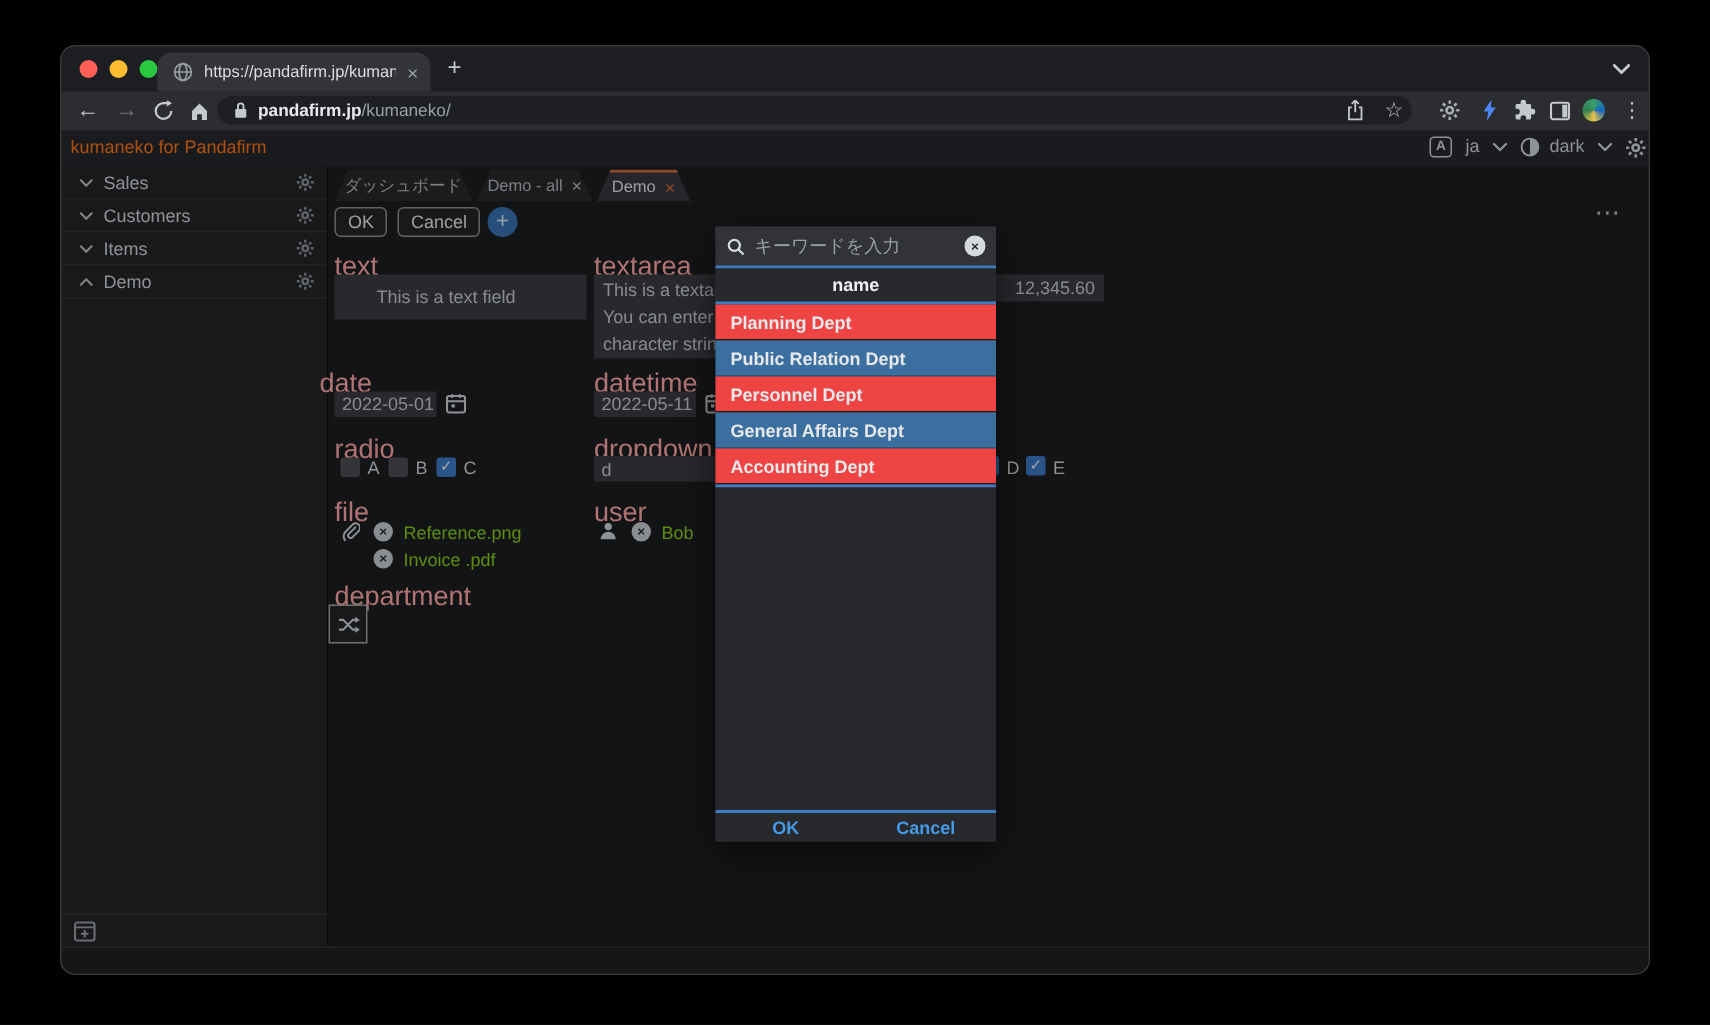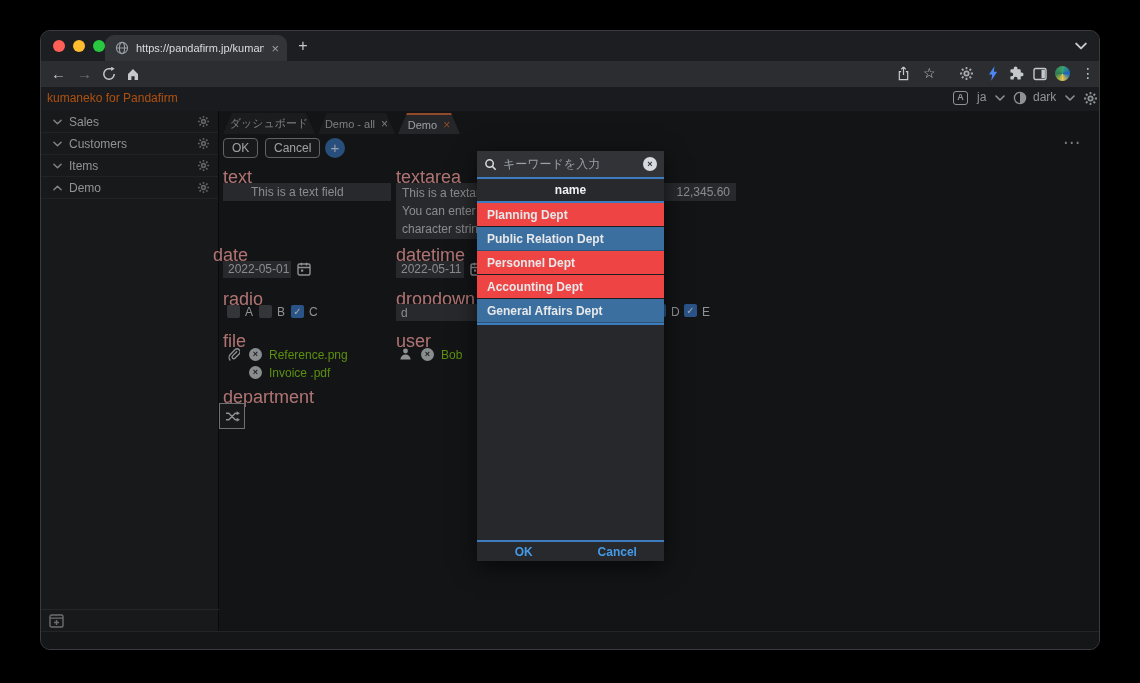--- a/index.html
+++ b/index.html
@@ -173,20 +173,26 @@
 
   <div class="toolbar"></div>
   <span class="navic" style="left:10px">←</span>
   <span class="navic" style="left:36px;color:#6d7176">→</span>
   <svg class="ic abs" style="left:61px;top:36px;color:#c6c9cc" width="14" height="14">
       <use href="#i-reload"></use>
     </svg>
   <svg class="ic abs" style="left:85px;top:36px;color:#c6c9cc" width="14" height="14">
       <use href="#i-home"></use>
     </svg>
+  <div class="pill">
+    <svg class="ic" width="11" height="13" style="color:#c6c9cc">
+        <use href="#i-lock"></use>
+      </svg>
+    <span><span class="dom">pandafirm.jp</span><span class="pth">/kumaneko/</span></span>
+  </div>
   <svg class="ic abs" style="left:856px;top:35px;color:#c6c9cc" width="13" height="15">
       <use href="#i-share"></use>
     </svg>
   <span class="navic" style="left:882px;top:34px;font-size:14px">☆</span>
   <svg class="ic abs" style="left:918px;top:35px;color:#a7abaf" width="15" height="15">
       <use href="#i-gear"></use>
     </svg>
   <svg class="ic abs" style="left:948px;top:35px;color:#4d86f5" width="9" height="15">
       <use href="#i-bolt"></use>
     </svg>
@@ -274,21 +280,21 @@
     <span>Demo</span>
     <span class="tclose">×</span>
   </div>
 
   <button class="abtn" style="left:182px">OK</button>
   <button class="abtn" style="left:224px">Cancel</button>
   <span class="pluscirc">+</span>
   <span class="hdots">⋯</span>
 
   <span class="lbl" style="left:182px;top:136px">text</span>
-  <input class="inp" style="left: 182px; top: 152px; width: 168px; height: 18px; padding-left: 28px;" value="This is a text field">
+  <input class="inp" style="left: 182px; top: 152px; width: 168px; height: 30px; padding-left: 28px;" value="This is a text field">
 
   <span class="lbl" style="left:355px;top:136px">textarea</span>
   <div class="ta" style="left:355px;top:152px;width:150px;height:56px">
     <div>This is a textar</div>
     <div>You can enter a</div>
     <div>character strin</div>
   </div>
 
   <div class="val numfield" style="left:540px;top:152px;width:155px;height:18px;line-height:18px">12,345.60</div>
 
@@ -351,22 +357,22 @@
         </svg>
       <input placeholder="キーワードを入力" style="">
       <span class="xc">×</span>
     </div>
     <div class="p-line"></div>
     <div class="p-head">name</div>
     <div class="p-line"></div>
     <div class="p-opt">Planning Dept</div>
     <div class="p-opt sel">Public Relation Dept</div>
     <div class="p-opt">Personnel Dept</div>
+    <div class="p-opt sel">General Affairs Dept</div>
     <div class="p-opt">Accounting Dept</div>
-    <div class="p-opt sel">General Affairs Dept</div>
     <div class="p-line"></div>
     <div class="p-fill"></div>
     <div class="p-line"></div>
     <div class="p-foot">
       <div>OK</div>
       <div>Cancel</div>
     </div>
   </div>
 
 </div>

